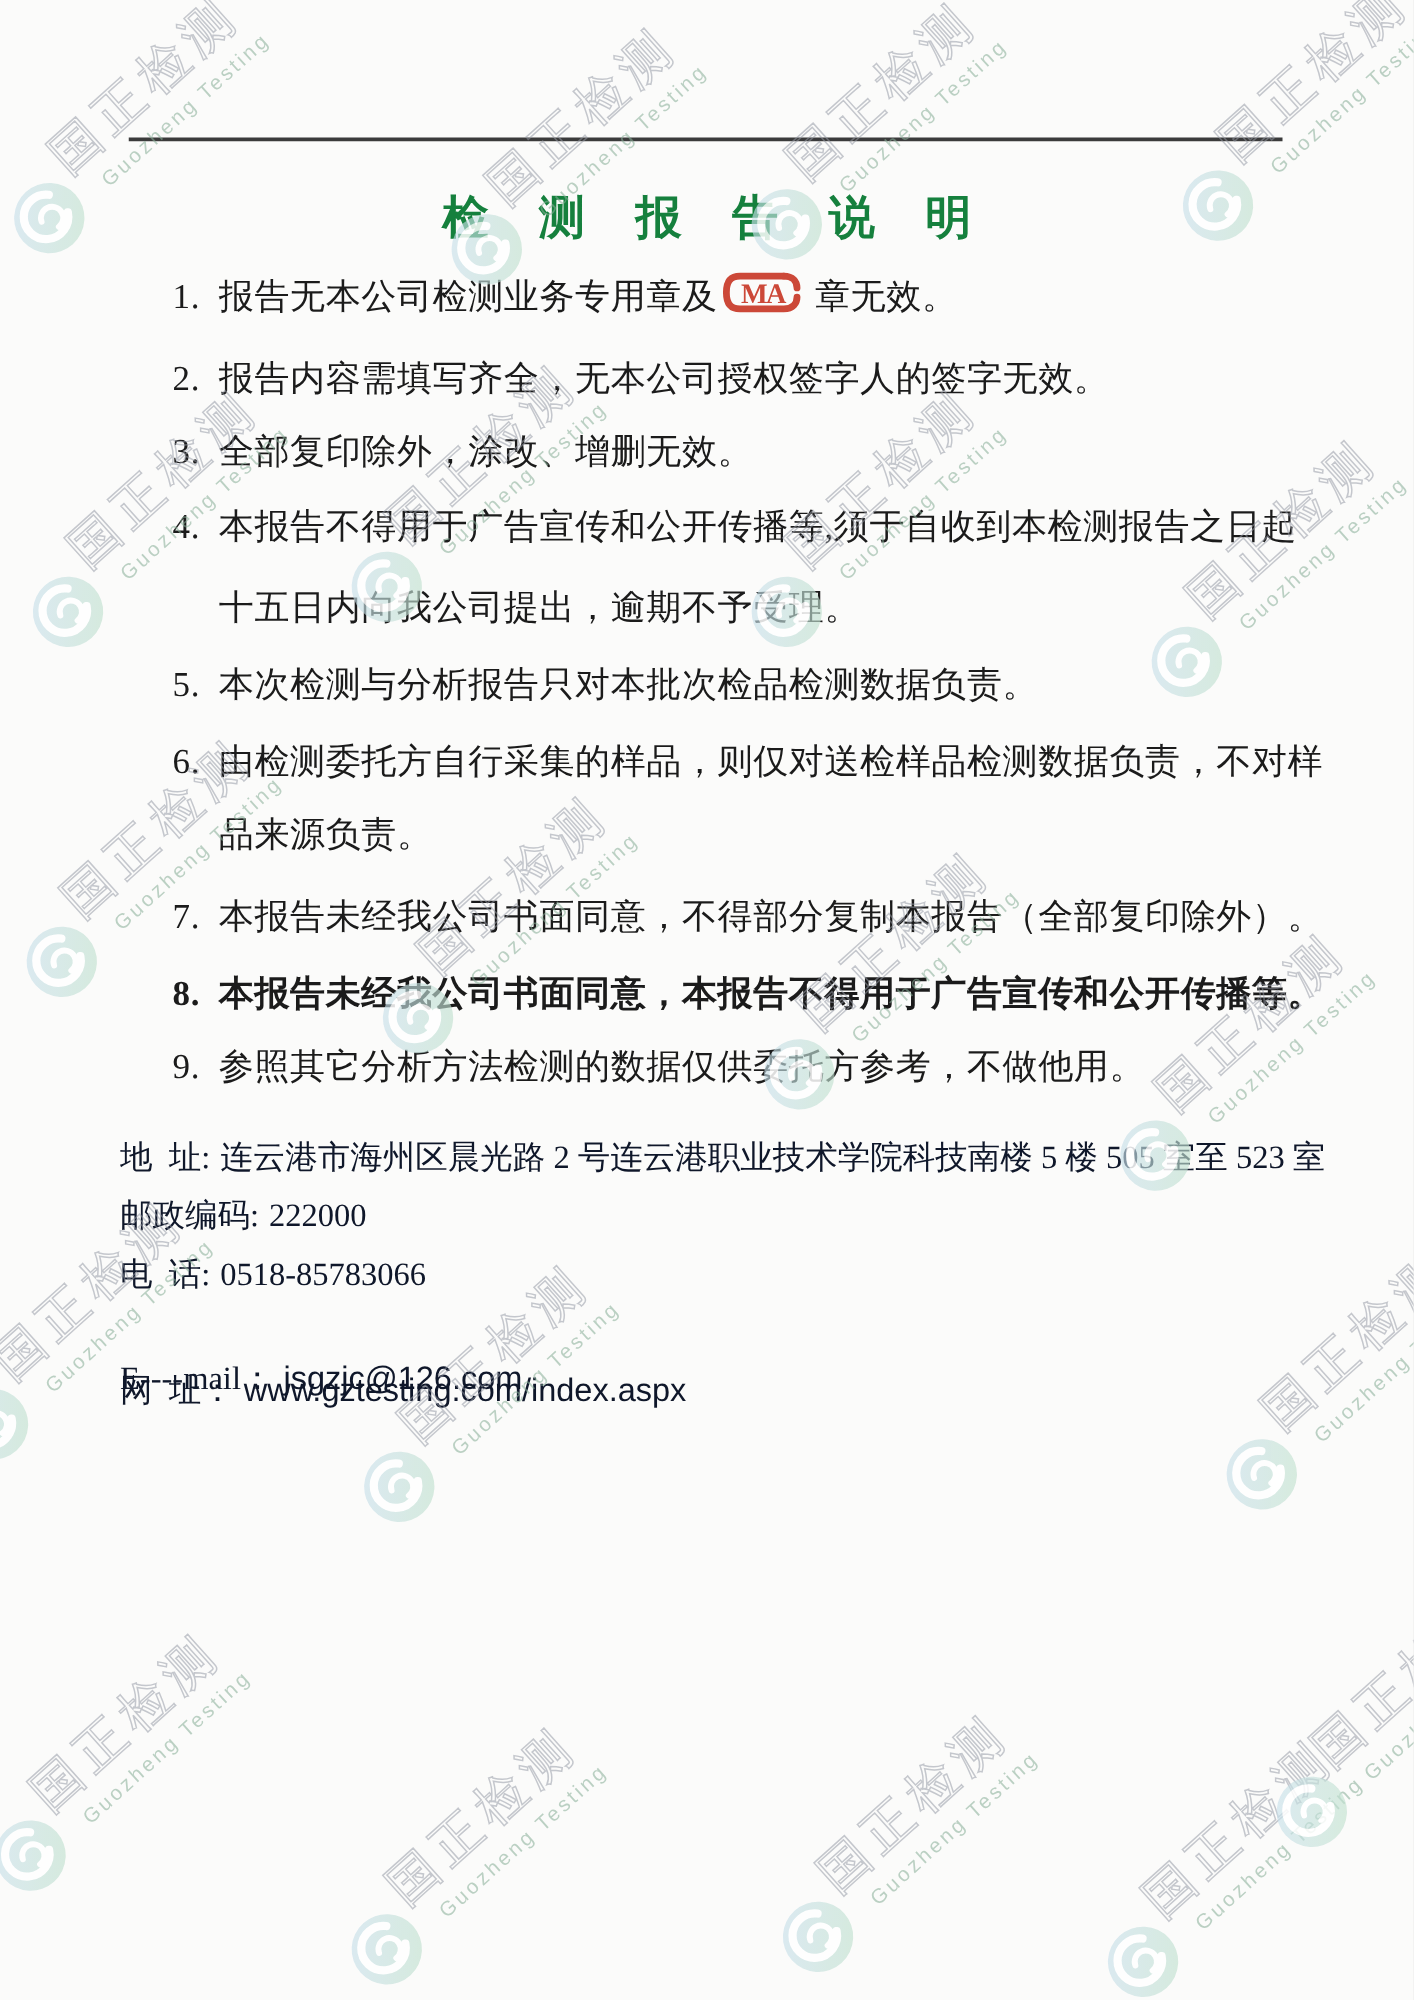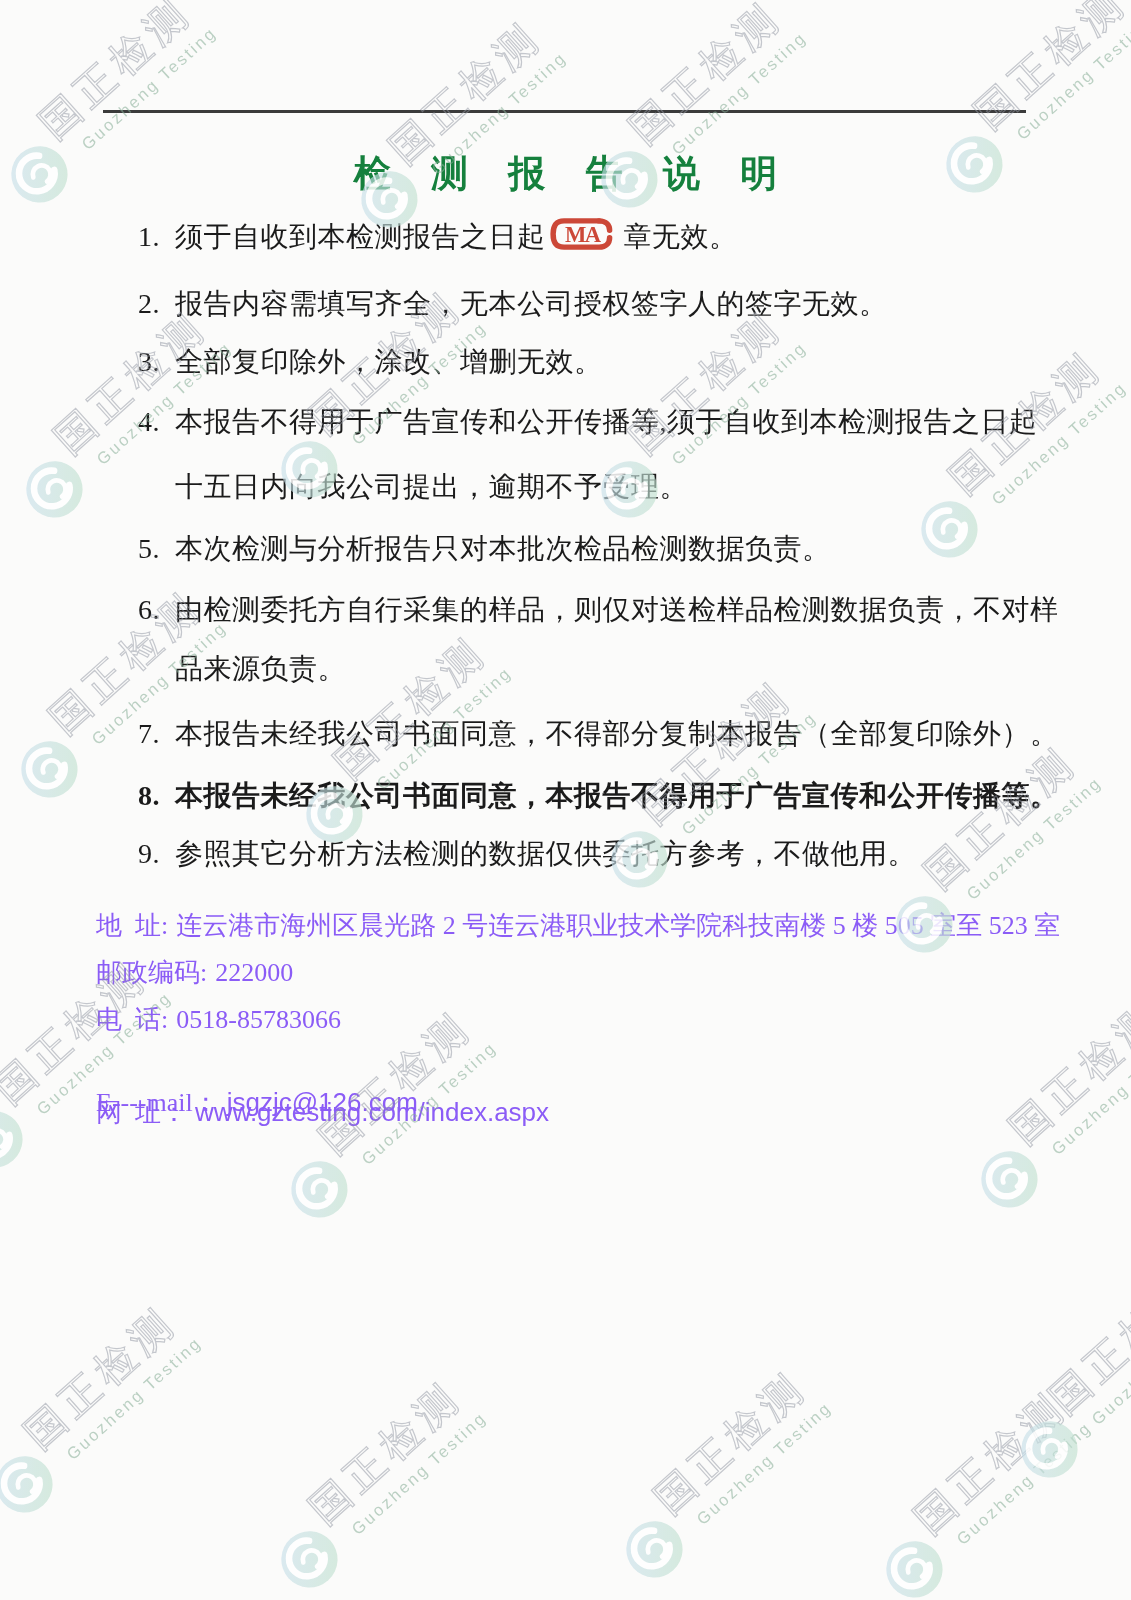--- a/index.html
+++ b/index.html
@@ -29,21 +29,21 @@
     white-space:nowrap;color:#1b1b1b;
   }
   .note-line.cont{left:175px;}
   .note-num{display:inline-block;width:37px;}
   .cma{
     display:inline-block;vertical-align:-7px;
     width:70px;height:38px;margin:0 6px 0 2px;
   }
   .contact-row{
     position:absolute;left:96px;width:980px;
-    font-size:26px;line-height:32px;white-space:pre;color:#8b5cf6;
+    font-size:26px;line-height:32px;white-space:pre;color:#0f172a;
   }
   .contact-label{display:inline-block;margin-right:8px;}
   .contact-value.sans{font-family:"Liberation Sans","DejaVu Sans",sans-serif;}
   
   .wm-layer{position:absolute;inset:0;pointer-events:none;}
   .wm{
     position:absolute;
     transform:translate(-50%,-50%) rotate(-42deg);
     display:flex;align-items:flex-start;
     opacity:0.85;
@@ -67,21 +67,21 @@
 </head>
 <body>
 
 <div class="page">
 
   <div class="rule"></div>
 
   <div class="doc-title">检 测 报 告 说 明</div>
 
   <div id="notes">
-      <div class="note-line" style="top: 215px;"><span class="note-num">1.</span><span>须于自收到本检测报告之日起</span><span class="cma"><svg viewBox="0 0 96 52" width="70" height="38">
+      <div class="note-line" style="top: 215px;"><span class="note-num">1.</span><span>报告无本公司检测业务专用章及</span><span class="cma"><svg viewBox="0 0 96 52" width="70" height="38">
             <path d="M70 8 H22 C10 8 7 16 7 26 C7 36 10 44 22 44 H70 C80 44 84.5 38 84.5 31" fill="none" stroke="var(--cma-red)" stroke-width="7.5" stroke-linecap="round"></path>
             <path d="M70 8 C80 8 84.5 14 84.5 21" fill="none" stroke="var(--cma-red)" stroke-width="7.5" stroke-linecap="round"></path>
             <text x="47" y="37" text-anchor="middle" font-family="Liberation Serif, DejaVu Serif, serif" font-weight="bold" font-size="31" letter-spacing="-2" fill="var(--cma-red)">MA</text>
           </svg></span><span>章无效。</span></div>
       <div class="note-line" style="top: 287px;"><span class="note-num">2.</span><span>报告内容需填写齐全，无本公司授权签字人的签字无效。</span></div>
       <div class="note-line" style="top: 345px;"><span class="note-num">3.</span><span>全部复印除外，涂改、增删无效。</span></div>
       <div class="note-line" style="top: 405px;"><span class="note-num">4.</span><span>本报告不得用于广告宣传和公开传播等,须于自收到本检测报告之日起</span></div>
       <div class="note-line cont" style="top: 470px;"><span>十五日内向我公司提出，逾期不予受理。</span></div>
       <div class="note-line" style="top: 532px;"><span class="note-num">5.</span><span>本次检测与分析报告只对本批次检品检测数据负责。</span></div>
       <div class="note-line" style="top: 593px;"><span class="note-num">6.</span><span>由检测委托方自行采集的样品，则仅对送检样品检测数据负责，不对样</span></div>

